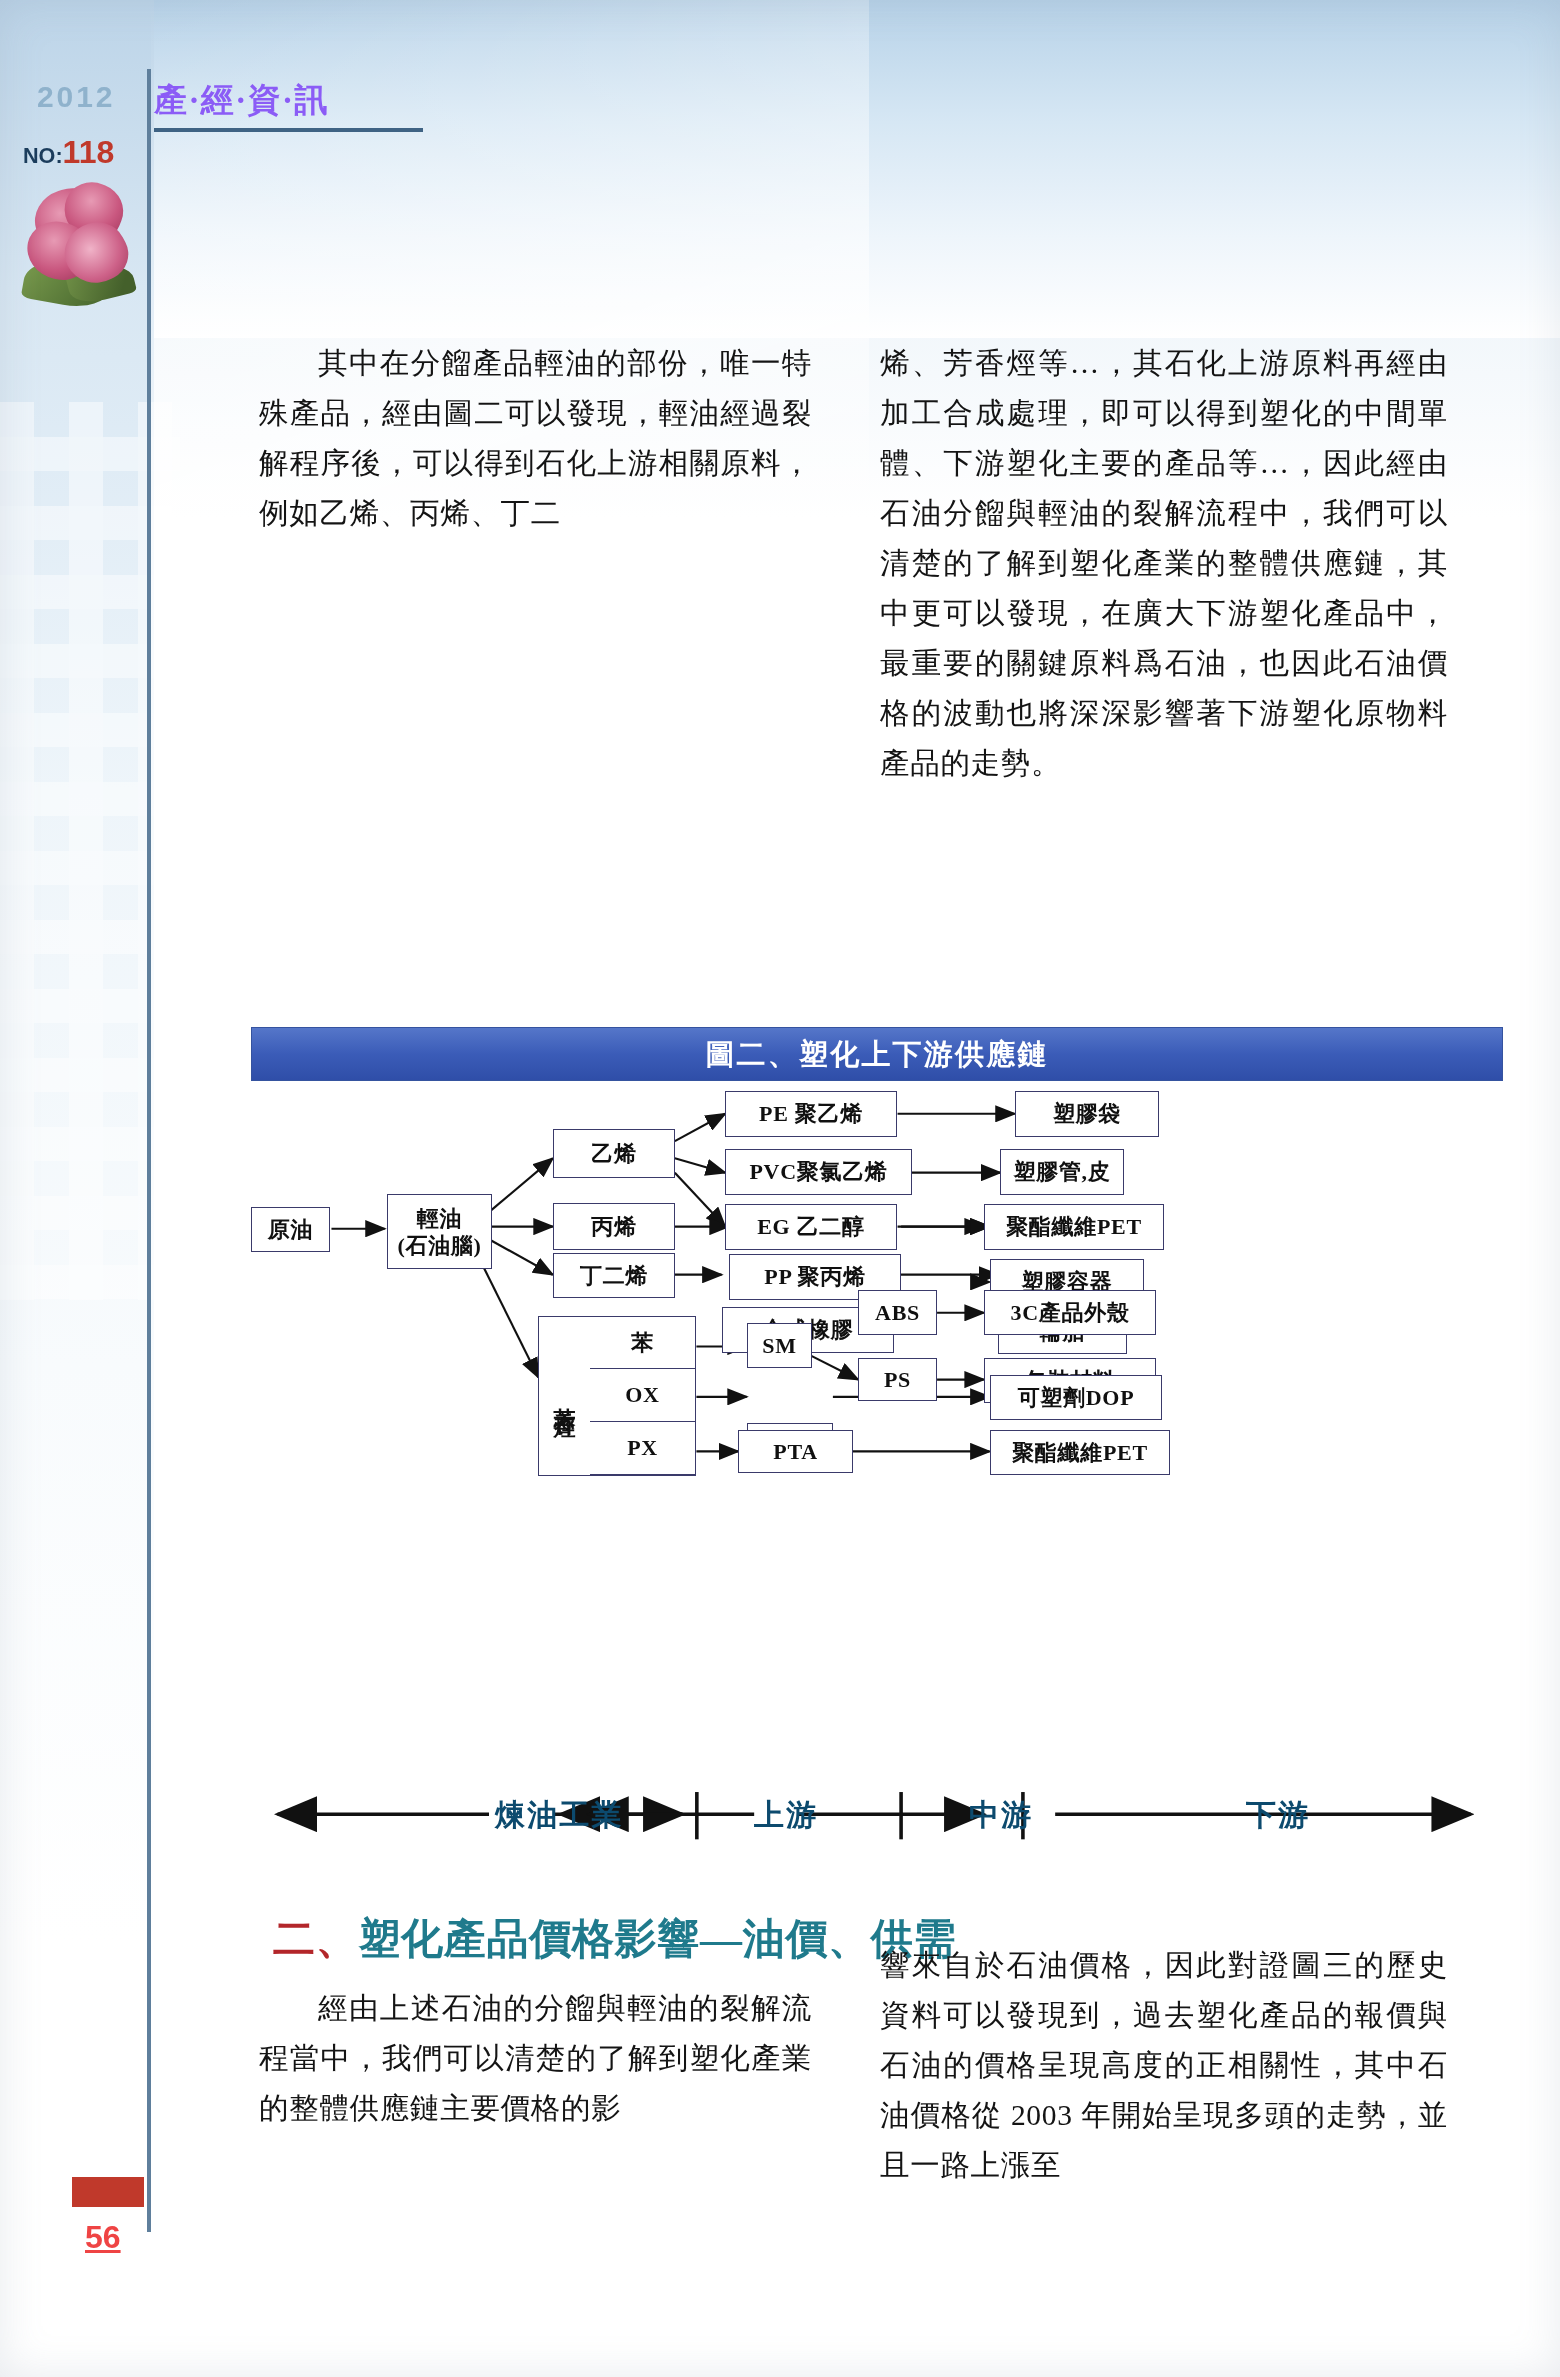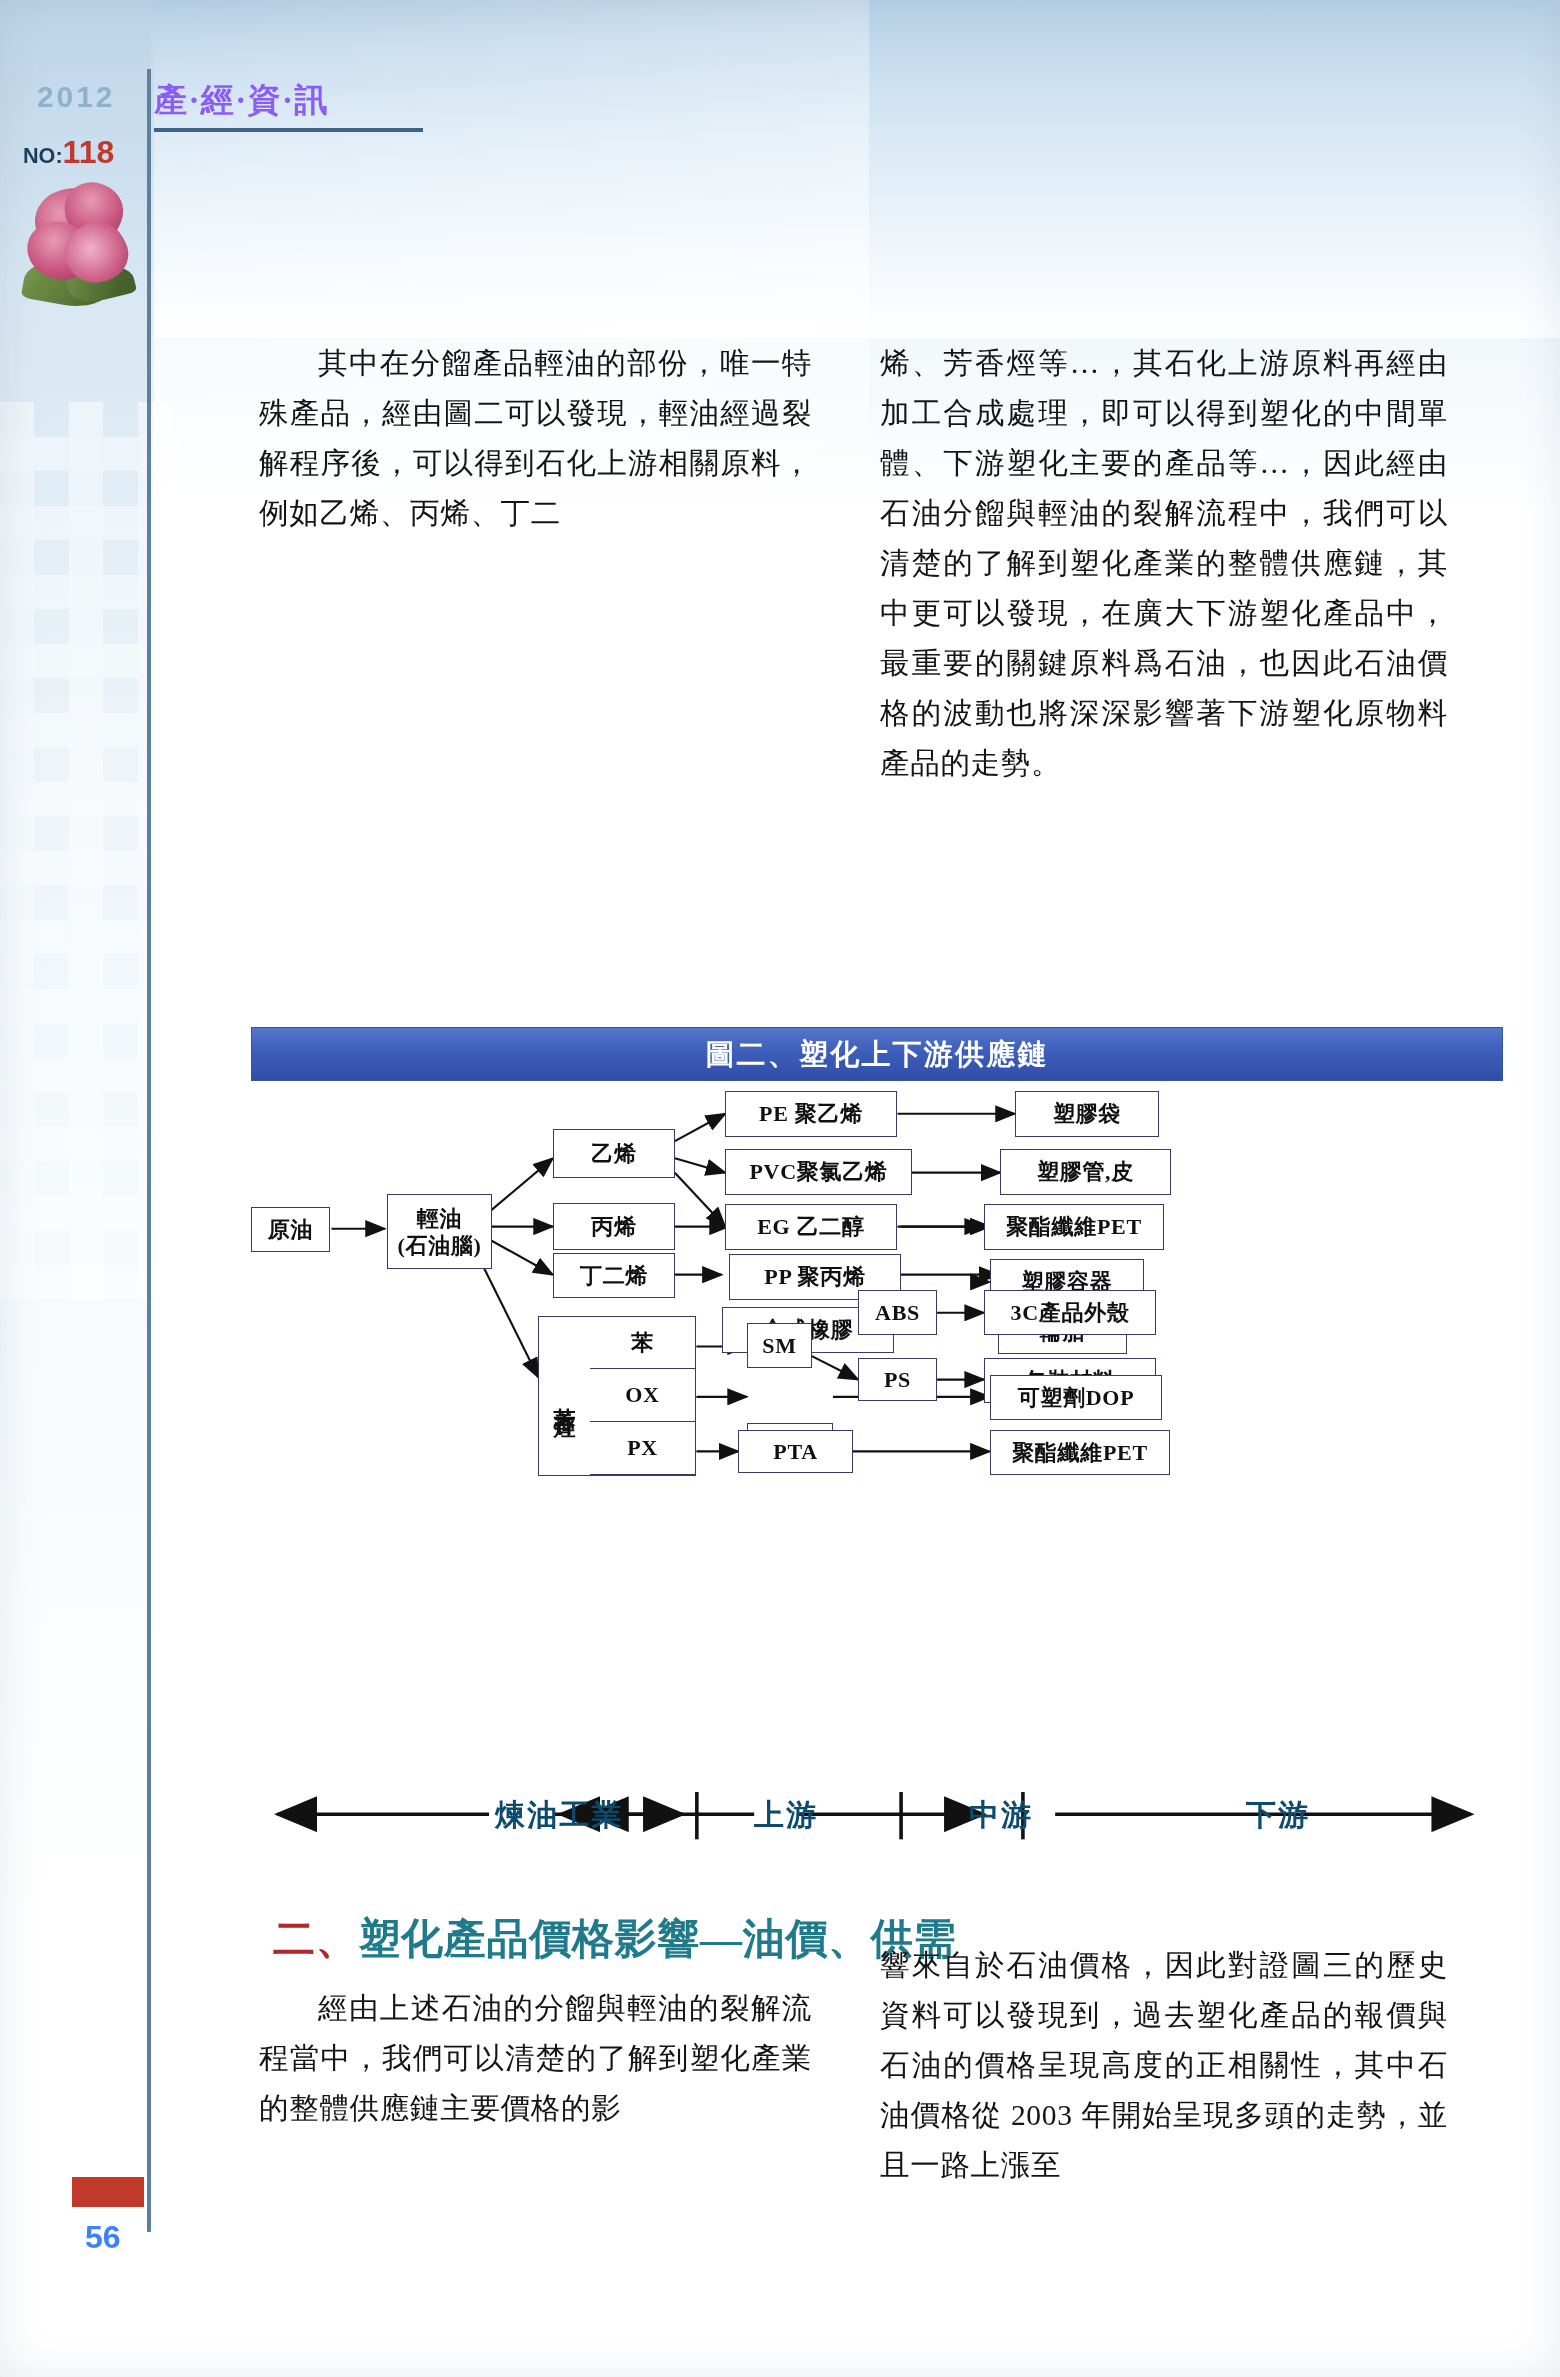--- a/index.html
+++ b/index.html
@@ -152,22 +152,23 @@
     width: 72px;
     height: 30px;
     background: #c0392b;
   }
   .page-num {
     position: absolute;
     left: 85px;
     top: 2219px;
     font-family: "Liberation Sans", sans-serif;
     font-size: 32px;
-    color: #3b82f6;
-    font-weight: bold;
+    color: #ef4444;
+    font-weight: bold;
+    text-decoration: underline;
   }
   
   .col {
     position: absolute;
     font-size: 29.5px;
     line-height: 50px;
     color: #141414;
     letter-spacing: 0.7px;
     text-align: justify;
   }
@@ -446,21 +447,21 @@
     <div class="node" style="left:607px; top:211px; width:79px; height:45px;">
       <span>ABS</span>
     </div>
     <div class="node" style="left:607px; top:279px; width:79px; height:43px;">
       <span>PS</span>
     </div>
 
     <div class="node" style="left:764px; top:11.5px; width:144px; height:46px;">
       <span>塑膠袋</span>
     </div>
-    <div class="node" style="left:749px; top:70px; width:171px; height:46px;">
+    <div class="node" style="left:749px; top:70px; width:124px; height:46px;">
       <span>塑膠管,皮</span>
     </div>
     <div class="node" style="left:733px; top:125px; width:180px; height:46px;">
       <span>聚酯纖維PET</span>
     </div>
     <div class="node" style="left:739px; top:180px; width:154px; height:46px;">
       <span>塑膠容器</span>
     </div>
     <div class="node" style="left:747px; top:230px; width:129px; height:45px;">
       <span>輪胎</span>

